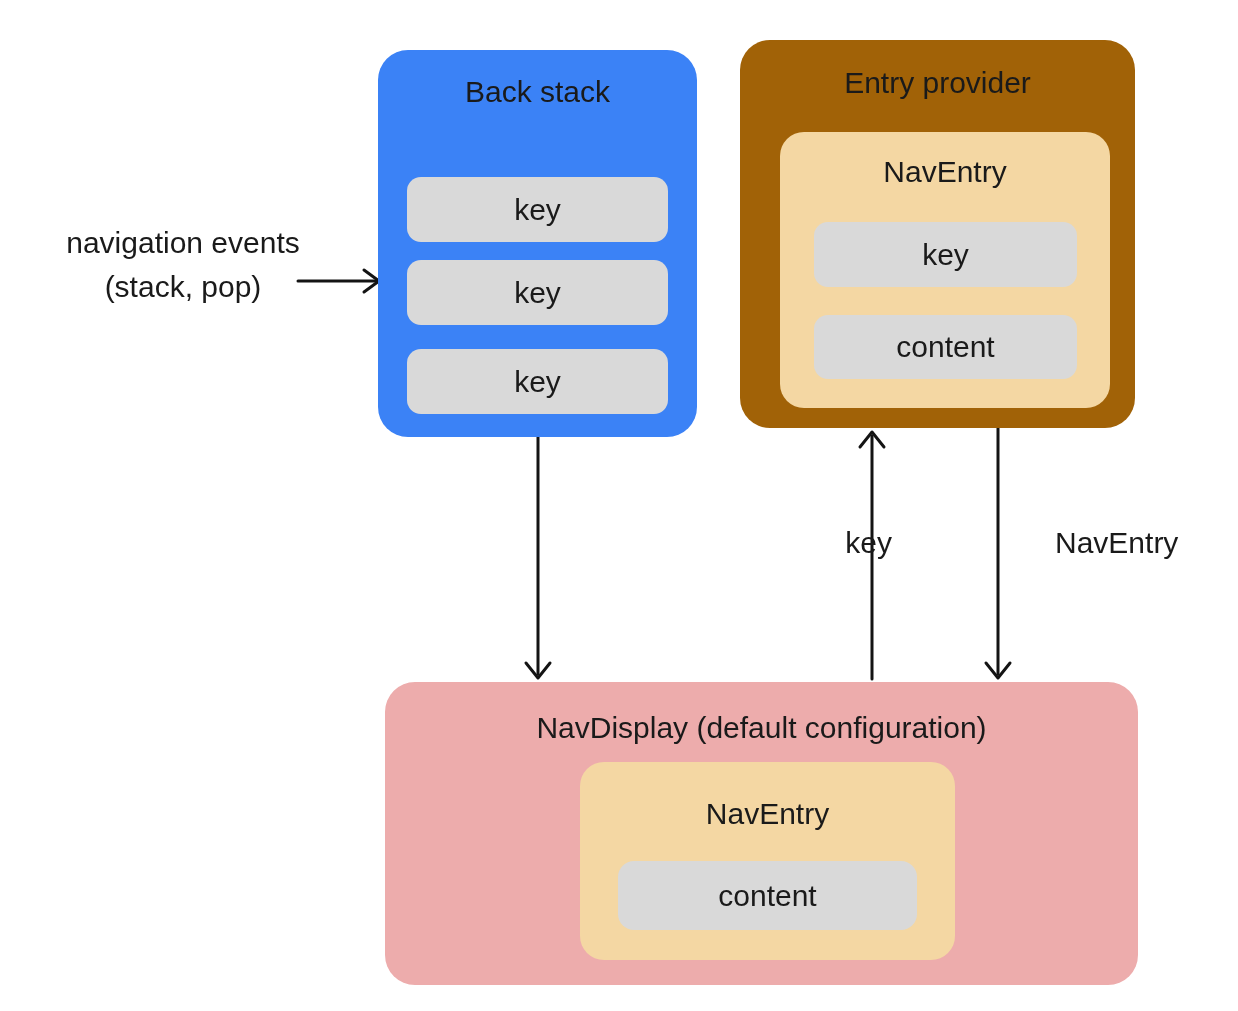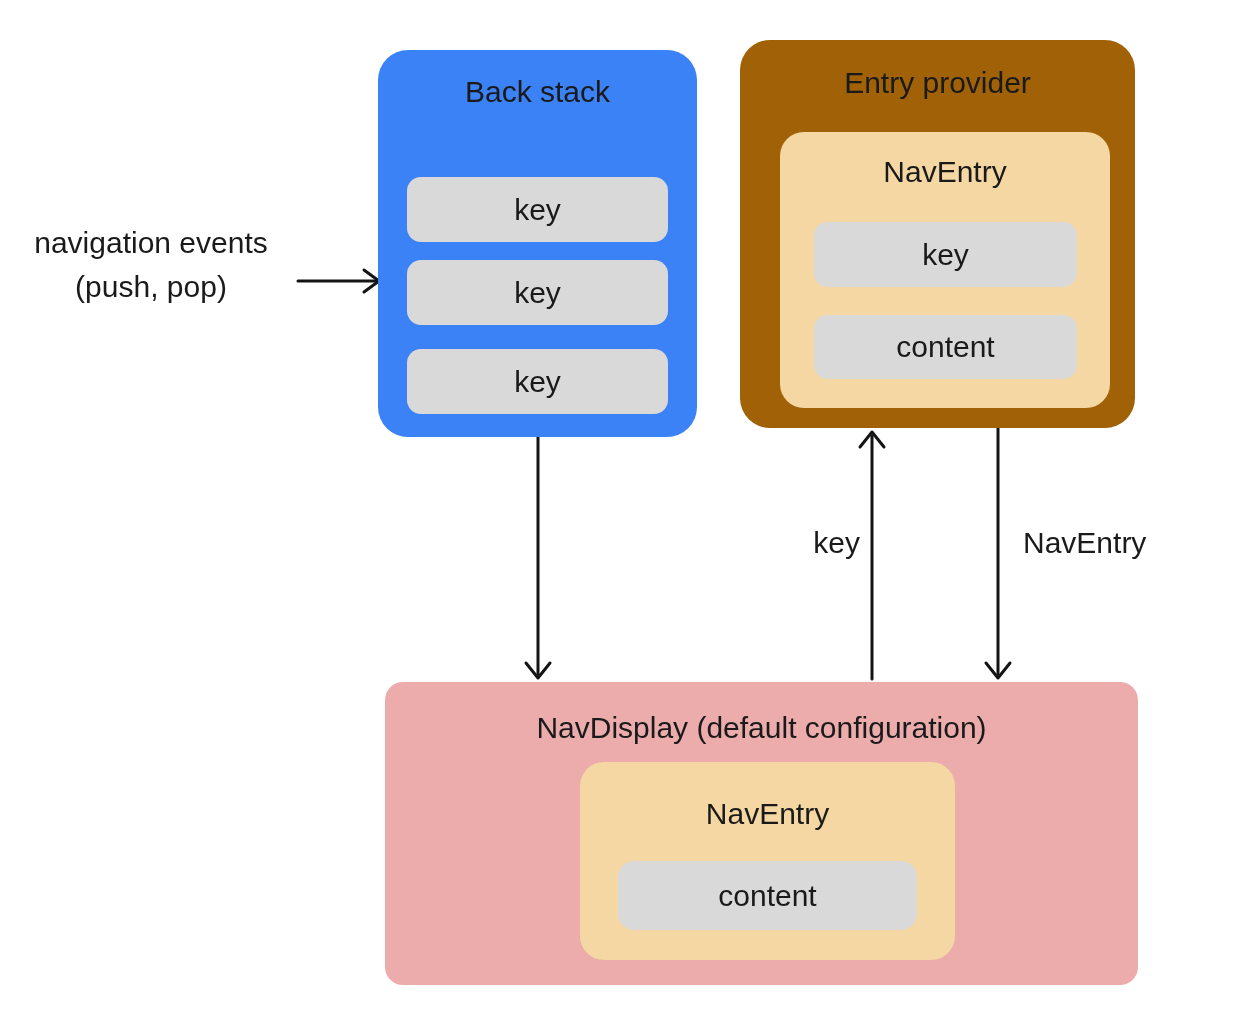--- a/index.html
+++ b/index.html
@@ -9,21 +9,21 @@
     font-family: "Liberation Sans", "DejaVu Sans", sans-serif;
     color: #1a1a1a;
   }
   #canvas {
     position: relative;
     width: 1238px;
     height: 1011px;
     background: #ffffff;
     overflow: hidden;
   }
-  .abs { position: absolute; }
+  .abs { position: absolute; padding-left: 32px; }
   .box {
     position: absolute;
     box-sizing: border-box;
   }
   .box-title {
     position: absolute;
     left: 0;
     width: 100%;
     text-align: center;
     font-size: 30px;
@@ -71,21 +71,21 @@
   }
   #entryprovider-naventry .box-title { top: 22px; }
   #entryprovider-key-chip { left: 34px; top: 90px; width: 263px; height: 65px; }
   #entryprovider-content-chip { left: 34px; top: 183px; width: 263px; height: 64px; }
 
   
   #navdisplay-box {
     left: 385px; top: 682px;
     width: 753px; height: 303px;
     background: #edacac;
-    border-radius: 18px;
+    border-radius: 30px;
   }
   #navdisplay-box .box-title { top: 28px; }
   #navdisplay-naventry {
     left: 195px; top: 80px;
     width: 375px; height: 198px;
     background: #f4d7a3;
     border-radius: 24px;
   }
   #navdisplay-naventry .box-title { top: 34px; }
   #navdisplay-content-chip { left: 38px; top: 99px; width: 299px; height: 69px; border-radius: 16px; }
@@ -146,21 +146,21 @@
       <polyline points="860,447 872,432 884,447"></polyline>
     </g>
     <g>
       <line x1="998" y1="428" x2="998" y2="674"></line>
       <polyline points="986,663 998,678 1010,663"></polyline>
     </g>
   </svg>
 
   <div class="abs" id="nav-events-label">
     <div>navigation events</div>
-    <div>(push, pop)</div>
+    <div>(stack, pop)</div>
   </div>
 
   <div class="box" id="backstack-box">
     <div class="box-title">Back stack</div>
     <div class="chip backstack-key" id="backstack-key-0">key</div>
     <div class="chip backstack-key" id="backstack-key-1">key</div>
     <div class="chip backstack-key" id="backstack-key-2">key</div>
   </div>
 
   <div class="box" id="entryprovider-box">

